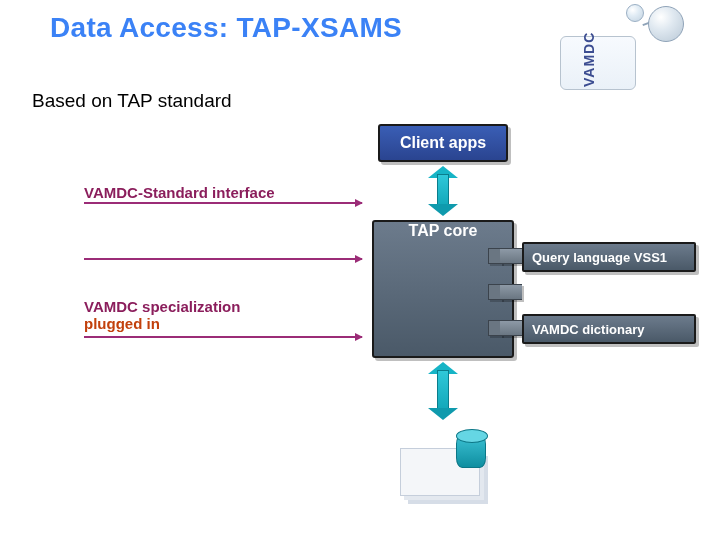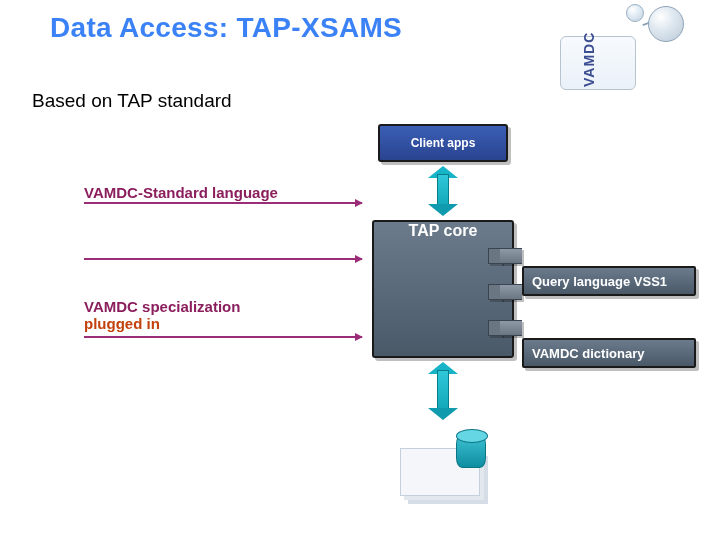--- a/index.html
+++ b/index.html
@@ -26,39 +26,39 @@
 
   
   .parr { position: absolute; height: 2px; background: #9b2c77; }
   .parr::after { content: ""; position: absolute; right: -1px; top: -3px; width: 0; height: 0; border-left: 8px solid #9b2c77; border-top: 4px solid transparent; border-bottom: 4px solid transparent; }
   .pa1 { left: 84px; top: 202px; width: 278px; }
   .pa2 { left: 84px; top: 258px; width: 278px; }
   .pa3 { left: 84px; top: 336px; width: 278px; }
 
   
   .block { position: absolute; border: 2px solid #1a1a1a; border-radius: 3px; box-shadow: 3px 3px 0 rgba(0,0,0,0.25); color: #fff; font-weight: 700; text-align: center; display: flex; align-items: center; justify-content: center; }
-  .client { left: 378px; top: 124px; width: 130px; height: 38px; background: linear-gradient(180deg,#3a5eb5,#2a4490); font-size: 12px; }
+  .client { left: 378px; top: 124px; width: 130px; height: 38px; background: linear-gradient(180deg,#3a5eb5,#2a4490); font-size: 16px; }
   .tapcore { left: 372px; top: 220px; width: 142px; height: 138px; background: linear-gradient(180deg,#6c7b8c,#4a5968); font-size: 16px; align-items: flex-start; padding-top: 0; }
 
   
   .darrow { position: absolute; width: 30px; }
   .darrow .shaft { position: absolute; left: 9px; top: 8px; width: 12px; bottom: 8px; background: linear-gradient(180deg,#2fc8d9,#11a6b8); border: 1px solid #0a7d8c; }
   .darrow .up { position: absolute; left: 0; top: 0; width: 0; height: 0; border-left: 15px solid transparent; border-right: 15px solid transparent; border-bottom: 12px solid #16b4c6; }
   .darrow .dn { position: absolute; left: 0; bottom: 0; width: 0; height: 0; border-left: 15px solid transparent; border-right: 15px solid transparent; border-top: 12px solid #0f9aad; }
   .da1 { left: 428px; top: 166px; height: 50px; }
   .da2 { left: 428px; top: 362px; height: 58px; }
 
   
   .stub { position: absolute; left: 500px; height: 16px; background: linear-gradient(180deg,#8d99a6,#6a7682); border-top: 1px solid #3b434c; border-bottom: 1px solid #3b434c; box-shadow: 2px 2px 0 rgba(0,0,0,0.25); }
   .st1 { top: 248px; width: 22px; } .st1b { top: 248px; left: 488px; width: 14px; height:16px; position:absolute; background:#6a7682; border:1px solid #3b434c; box-shadow: 2px 2px 0 rgba(0,0,0,0.2);}
   .st2 { top: 284px; width: 22px; } .st2b { top: 284px; left: 488px; width: 14px; height:16px; position:absolute; background:#6a7682; border:1px solid #3b434c; box-shadow: 2px 2px 0 rgba(0,0,0,0.2);}
   .st3 { top: 320px; width: 22px; } .st3b { top: 320px; left: 488px; width: 14px; height:16px; position:absolute; background:#6a7682; border:1px solid #3b434c; box-shadow: 2px 2px 0 rgba(0,0,0,0.2);}
 
   
-  .tag { position: absolute; left: 522px; width: 174px; height: 30px; background: linear-gradient(180deg,#6c7b8c,#4a5968); border: 2px solid #1a1a1a; border-radius: 2px; box-shadow: 3px 3px 0 rgba(0,0,0,0.25); color: #fff; font-weight: 700; font-size: 13px; display: flex; align-items: center; padding: 0 8px; margin-top: 24px; }
+  .tag { position: absolute; left: 522px; width: 174px; height: 30px; background: linear-gradient(180deg,#6c7b8c,#4a5968); border: 2px solid #1a1a1a; border-radius: 2px; box-shadow: 3px 3px 0 rgba(0,0,0,0.25); color: #fff; font-weight: 700; font-size: 13px; display: flex; align-items: center; padding: 0 8px; }
   .tg1 { top: 242px; }
   .tg2 { top: 278px; }
   .tg3 { top: 314px; }
 
   
   .db { position: absolute; left: 400px; top: 430px; width: 104px; height: 74px; }
   .db .pages { position: absolute; left: 0; top: 18px; width: 80px; height: 48px; background: #f4f6f9; border: 1px solid #c5cedb; box-shadow: 4px 4px 0 #e3e8ef, 8px 8px 0 #d6dde7; }
   .db .cyl { position: absolute; left: 56px; top: 4px; width: 30px; height: 34px; background: linear-gradient(180deg,#3cc2d4,#0f8ea0); border-radius: 6px/10px; border: 1px solid #0c7686; }
   .db .cyl::before { content: ""; position: absolute; left: -1px; top: -6px; width: 30px; height: 12px; background: #65d6e4; border: 1px solid #0c7686; border-radius: 50%; }
 
@@ -73,21 +73,21 @@
 
   <div class="logo">
     <div class="orb2"></div>
     <div class="link1"></div>
     <div class="orb"></div>
     <div class="brand">
         <span>VAMDC</span>
       </div>
   </div>
 
-  <div class="ann ann1">VAMDC-Standard language</div>
+  <div class="ann ann1">VAMDC-Standard interface</div>
   <div class="parr pa1"></div>
 
   <div class="parr pa2"></div>
 
   <div class="ann ann3">
     <span>VAMDC specialization</span>
     <span class="line2">plugged in</span>
   </div>
   <div class="parr pa3"></div>
 

